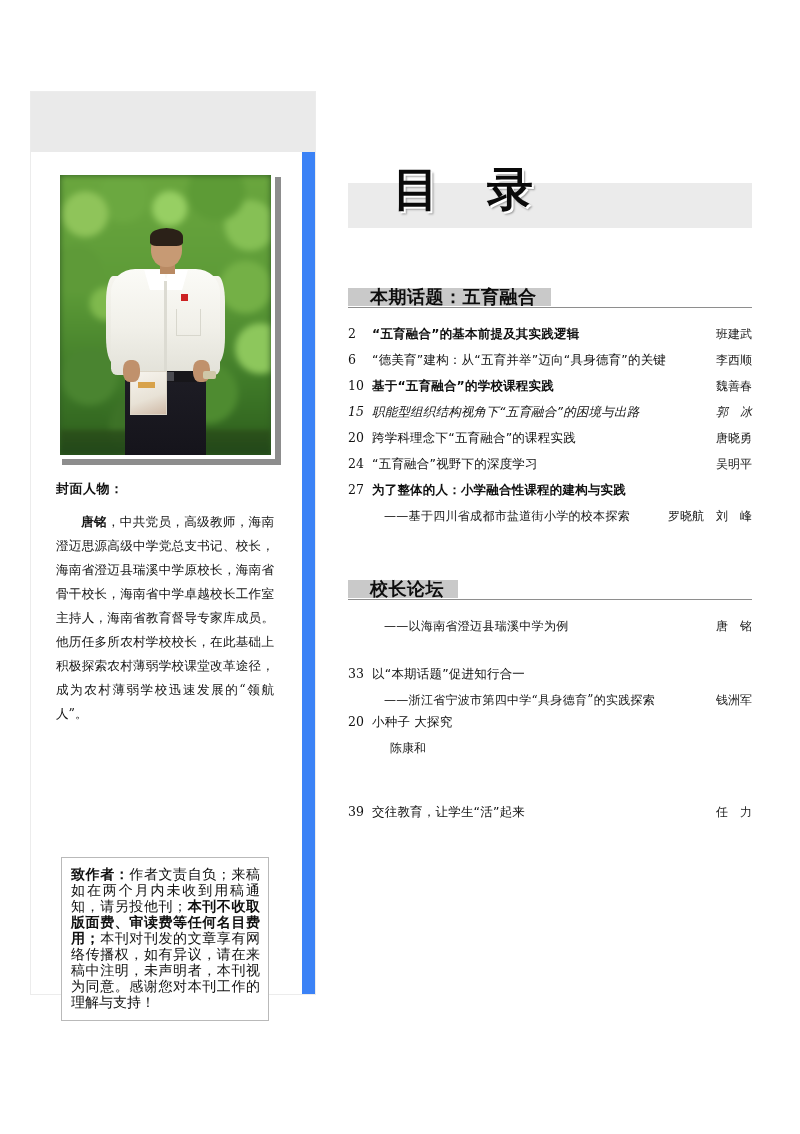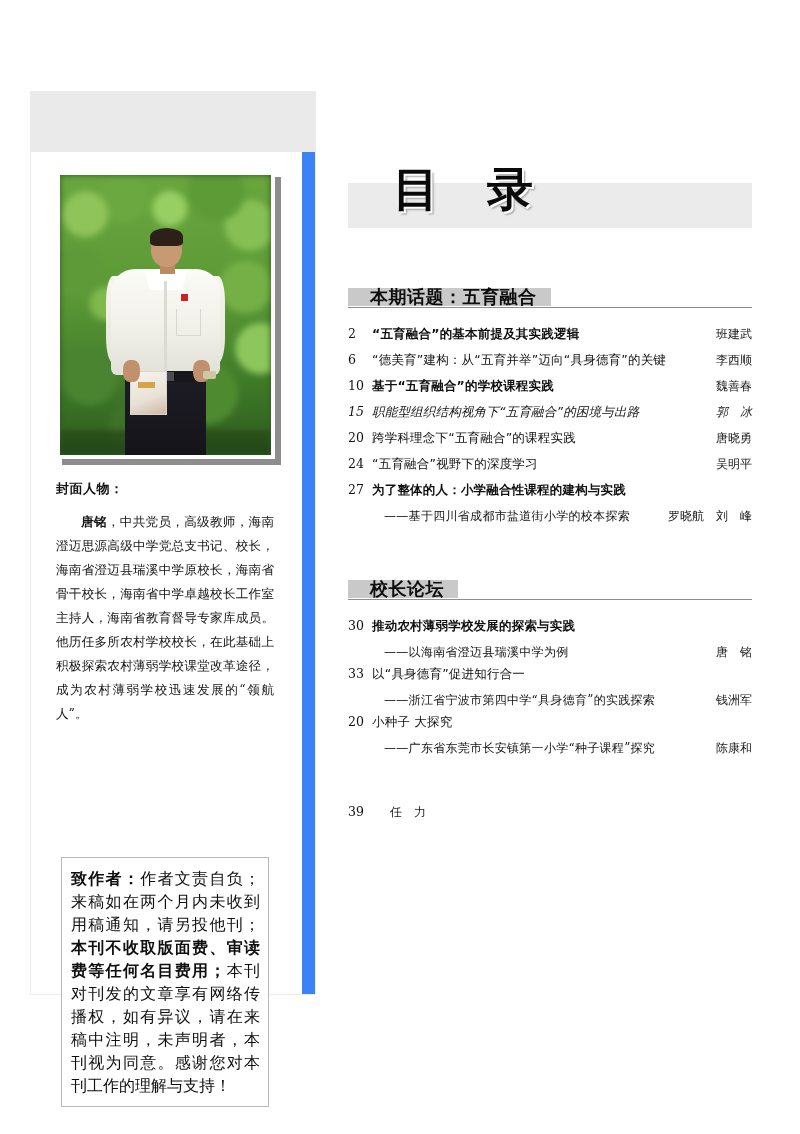--- a/index.html
+++ b/index.html
@@ -247,23 +247,23 @@
     position: absolute;
     left: 30px;
     top: 765px;
     width: 208px;
     border: 1px solid #b9b9b9;
     padding: 9px 8px 9px 9px;
     box-sizing: border-box;
     background: #ffffff;
   }
   #note-text {
-    font-family: Liberation Serif, serif;
-    font-size: 16px;
-    line-height: 23px;
+    font-family: Liberation Mono, monospace;
+    font-size: 14px;
+    line-height: 16px;
     color: #0f0f0f;
     text-align: justify;
     text-justify: inter-ideograph;
   }
   #note-text .nb { font-weight: bold; }
 
   
   #right-col {
     position: absolute;
     left: 348px;
@@ -505,50 +505,46 @@
           <div class="toc-author">罗晓航　刘　峰</div>
         </div>
       </div>
       <div class="section-header" style="top: 580px;">
         <div class="rule"></div>
         <div class="chip">
           <span>校长论坛</span>
         </div>
       </div>
       <div class="toc-entry bold" style="top: 618px;">
-        <div class="toc-line">
-          <div class="toc-page">30</div>
-          <div class="toc-title-text">推动农村薄弱学校发展的探索与实践</div>
-        </div>
         <div class="toc-sub">
           <div class="toc-sub-text">——以海南省澄迈县瑞溪中学为例</div>
           <div class="toc-author">唐　铭</div>
         </div>
       </div>
       <div class="toc-entry" style="top: 666px;">
         <div class="toc-line">
           <div class="toc-page">33</div>
-          <div class="toc-title-text">以“具身德育”促进知行合一</div>
+          <div class="toc-title-text">以“本期话题”促进知行合一</div>
         </div>
         <div class="toc-sub">
           <div class="toc-sub-text">——浙江省宁波市第四中学“具身德育”的实践探索</div>
           <div class="toc-author">钱洲军</div>
         </div>
       </div>
       <div class="toc-entry" style="top: 714px;">
         <div class="toc-line">
           <div class="toc-page">20</div>
           <div class="toc-title-text">小种子 大探究</div>
         </div>
         <div class="toc-sub">
-          <div class="toc-sub-text">——广东省东莞市长安镇第一小学“种子课程”探究</div>
           <div class="toc-author">陈康和</div>
         </div>
       </div>
       <div class="toc-entry" style="top: 804px;">
         <div class="toc-line">
           <div class="toc-page">39</div>
+          <div class="toc-title-text">交往教育，让学生“活”起来</div>
           <div class="toc-author">任　力</div>
         </div>
       </div>
     </div>
 
 </div>
 
 </body></html>

